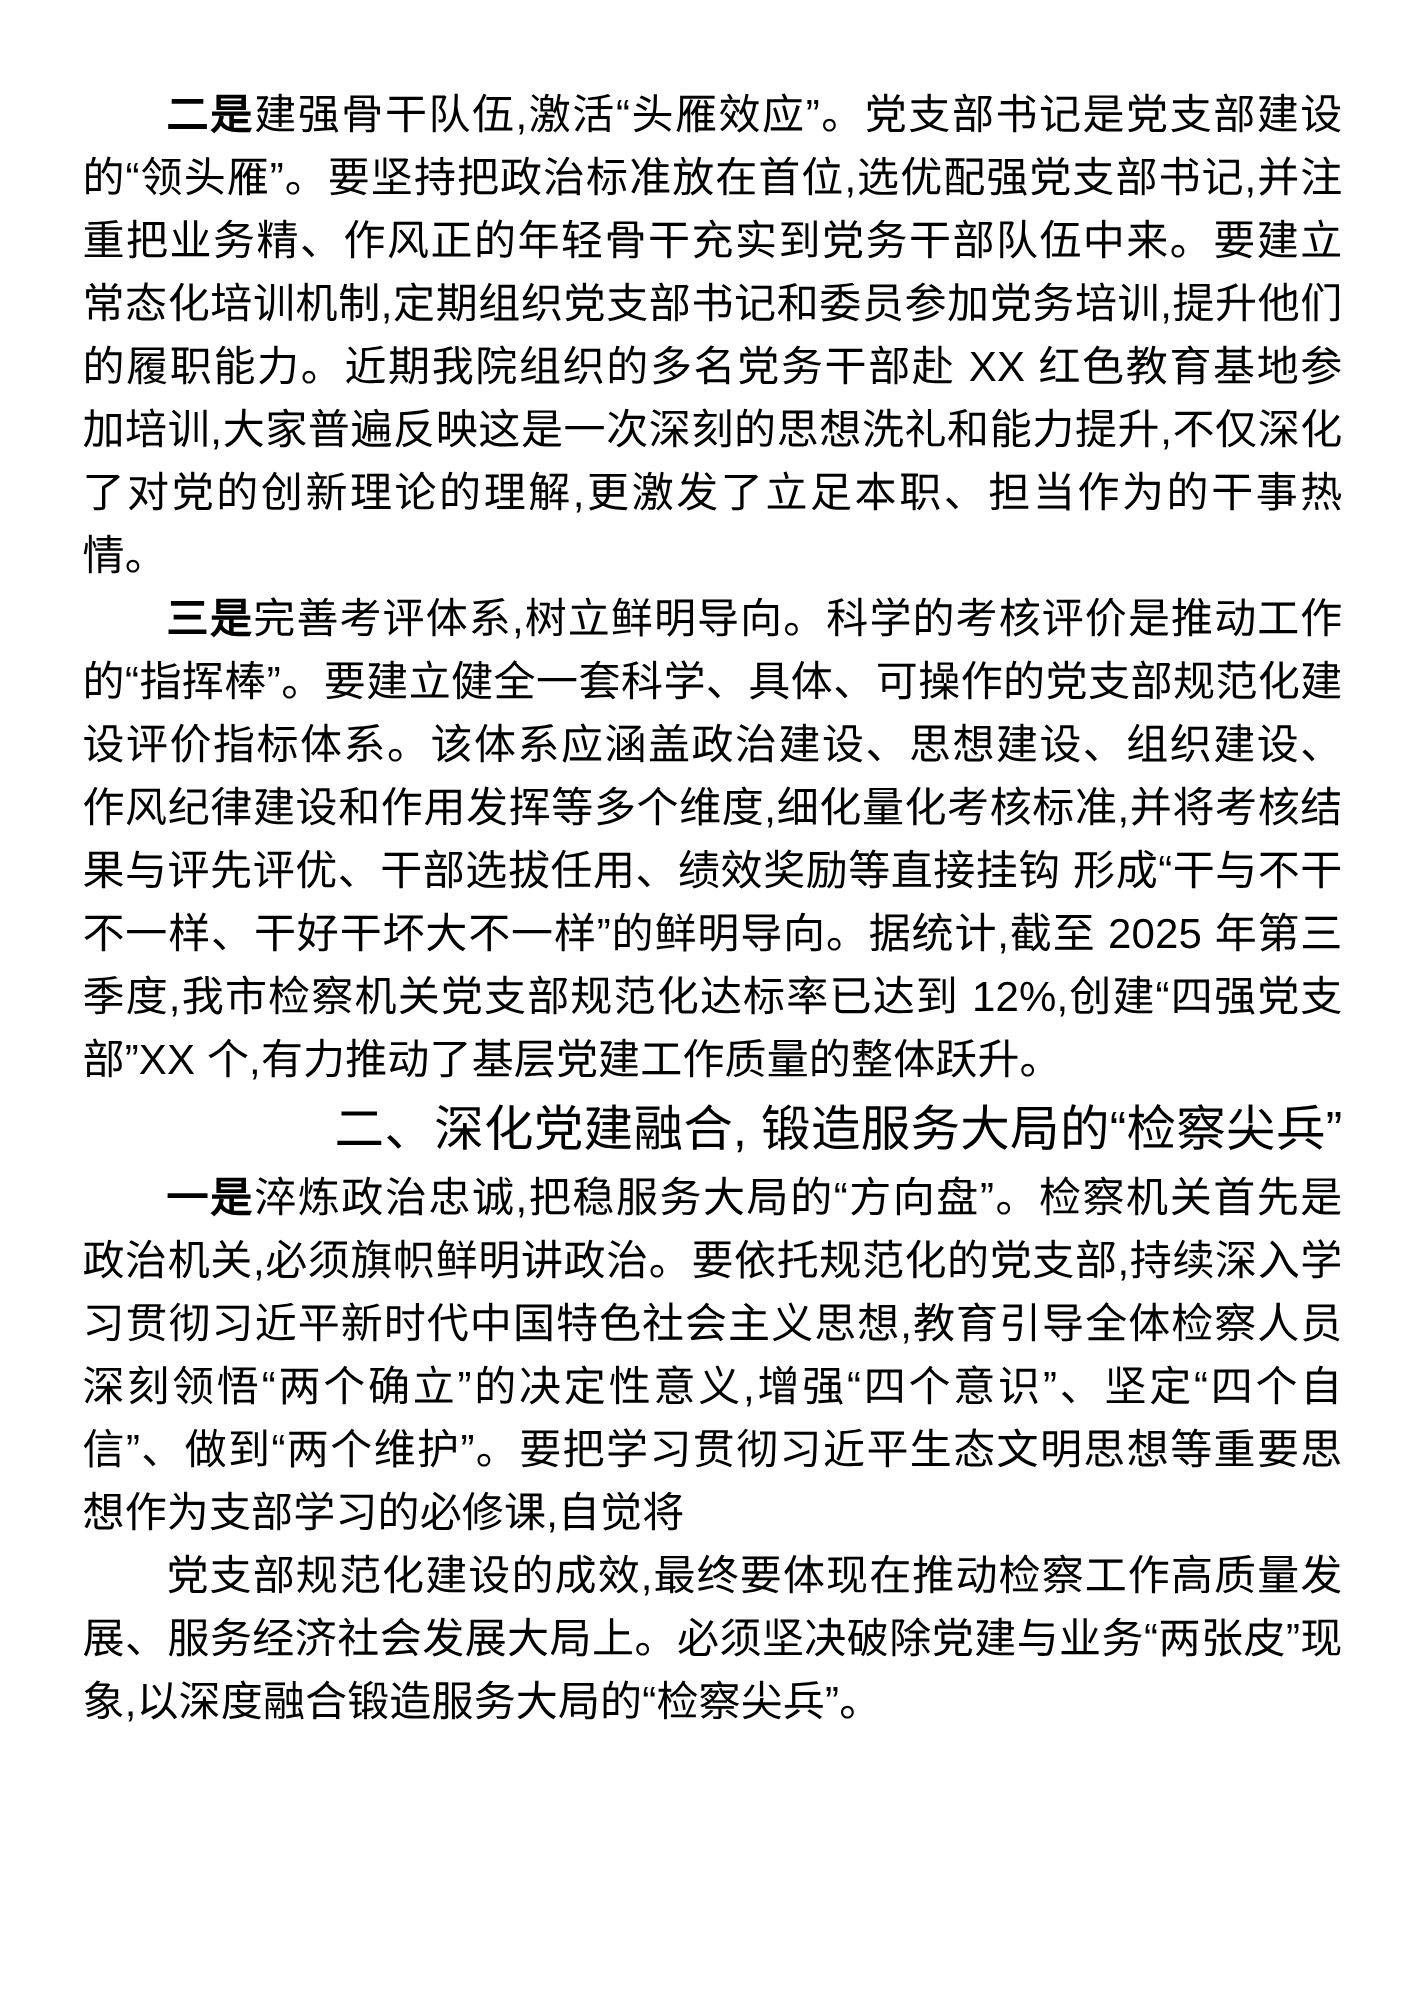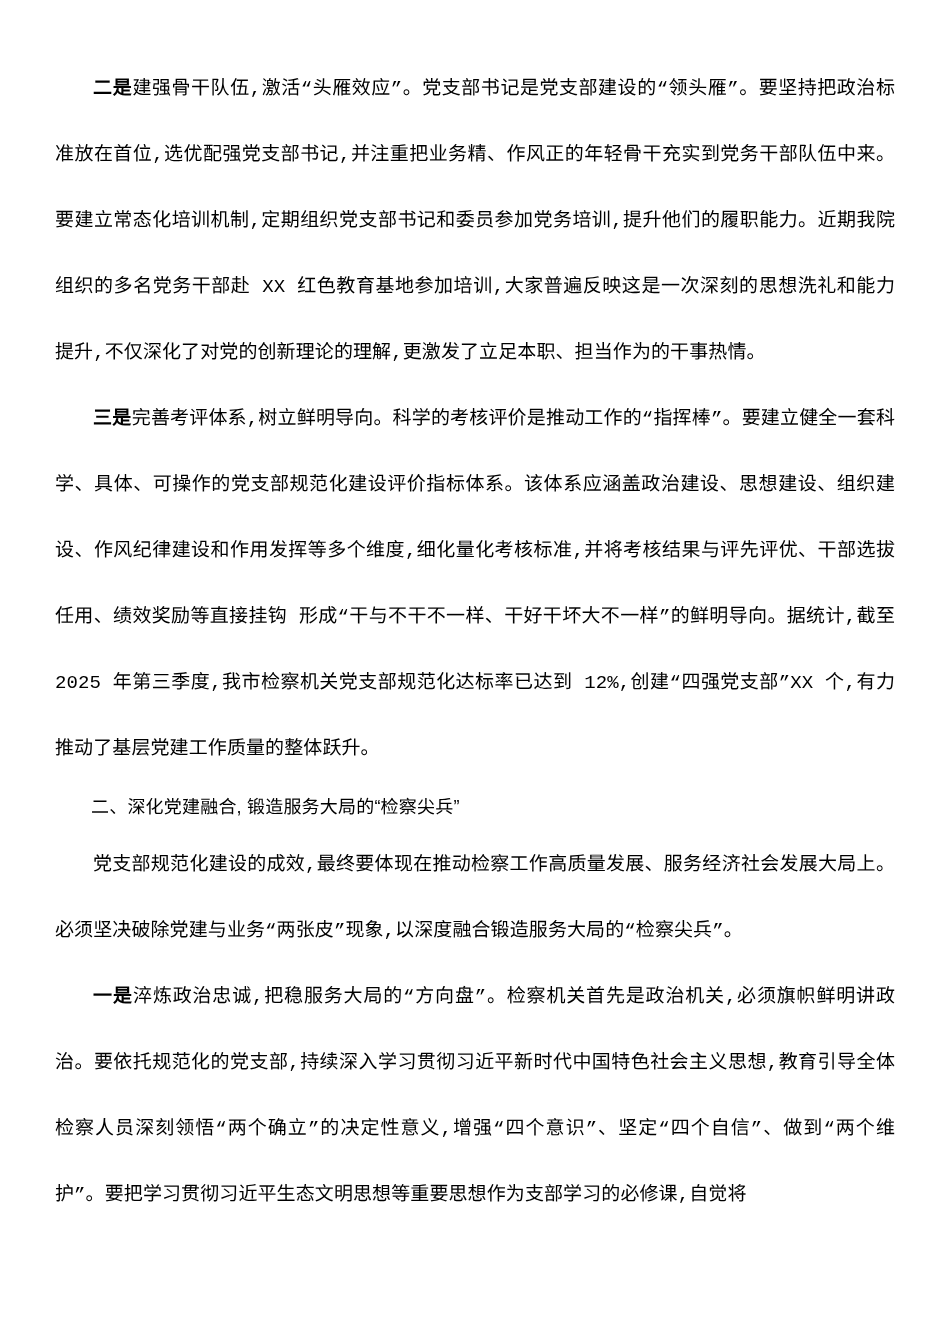--- a/index.html
+++ b/index.html
@@ -26,37 +26,36 @@
     overflow: hidden;
   }
 
   .doc-body {
     width: 840px;
   }
 
   
   p.para {
     margin: 0 0 0 0;
-    font-size: 19px;
-    line-height: 66px;
+    font-size: 28px;
+    line-height: 42px;
     text-align: justify;
     text-justify: inter-ideograph;
     text-indent: 2em;
     letter-spacing: 0.1px;
     word-break: break-all;
-    font-family: Liberation Mono, monospace;
   }
 
   
   p.section-heading {
     margin: 0;
-    font-size: 18px;
+    font-size: 33px;
     line-height: 50px;
     text-indent: 2em;
-    text-align: left;
+    text-align: right;
     letter-spacing: 0.2px;
     word-break: break-all;
   }
 
   
   .lead {
     font-weight: bold;
     letter-spacing: 0.3px;
   }
 
@@ -69,18 +68,18 @@
 
 <div id="page">
   <div class="doc-body">
 
     <p class="para"><span class="lead">二是</span><span class="run">建强骨干队伍,激活“头雁效应”。党支部书记是党支部建设的“领头雁”。要坚持把政治标准放在首位,选优配强党支部书记,并注重把业务精、作风正的年轻骨干充实到党务干部队伍中来。要建立常态化培训机制,定期组织党支部书记和委员参加党务培训,提升他们的履职能力。近期我院组织的多名党务干部赴 XX 红色教育基地参加培训,大家普遍反映这是一次深刻的思想洗礼和能力提升,不仅深化了对党的创新理论的理解,更激发了立足本职、担当作为的干事热情。</span></p>
 
     <p class="para"><span class="lead">三是</span><span class="run">完善考评体系,树立鲜明导向。科学的考核评价是推动工作的“指挥棒”。要建立健全一套科学、具体、可操作的党支部规范化建设评价指标体系。该体系应涵盖政治建设、思想建设、组织建设、作风纪律建设和作用发挥等多个维度,细化量化考核标准,并将考核结果与评先评优、干部选拔任用、绩效奖励等直接挂钩 形成“干与不干不一样、干好干坏大不一样”的鲜明导向。据统计,截至 2025 年第三季度,我市检察机关党支部规范化达标率已达到 12%,创建“四强党支部”XX 个,有力推动了基层党建工作质量的整体跃升。</span></p>
 
     <p class="section-heading"><span class="run">二、深化党建融合, 锻造服务大局的“检察尖兵”</span></p>
 
+    <p class="para"><span class="lead">一是</span><span class="run">淬炼政治忠诚,把稳服务大局的“方向盘”。检察机关首先是政治机关,必须旗帜鲜明讲政治。要依托规范化的党支部,持续深入学习贯彻习近平新时代中国特色社会主义思想,教育引导全体检察人员深刻领悟“两个确立”的决定性意义,增强“四个意识”、坚定“四个自信”、做到“两个维护”。要把学习贯彻习近平生态文明思想等重要思想作为支部学习的必修课,自觉将</span></p>
+
     <p class="para"><span class="run">党支部规范化建设的成效,最终要体现在推动检察工作高质量发展、服务经济社会发展大局上。必须坚决破除党建与业务“两张皮”现象,以深度融合锻造服务大局的“检察尖兵”。</span></p>
-
-    <p class="para"><span class="lead">一是</span><span class="run">淬炼政治忠诚,把稳服务大局的“方向盘”。检察机关首先是政治机关,必须旗帜鲜明讲政治。要依托规范化的党支部,持续深入学习贯彻习近平新时代中国特色社会主义思想,教育引导全体检察人员深刻领悟“两个确立”的决定性意义,增强“四个意识”、坚定“四个自信”、做到“两个维护”。要把学习贯彻习近平生态文明思想等重要思想作为支部学习的必修课,自觉将</span></p>
 
   </div>
 </div>
 
 </body></html>

